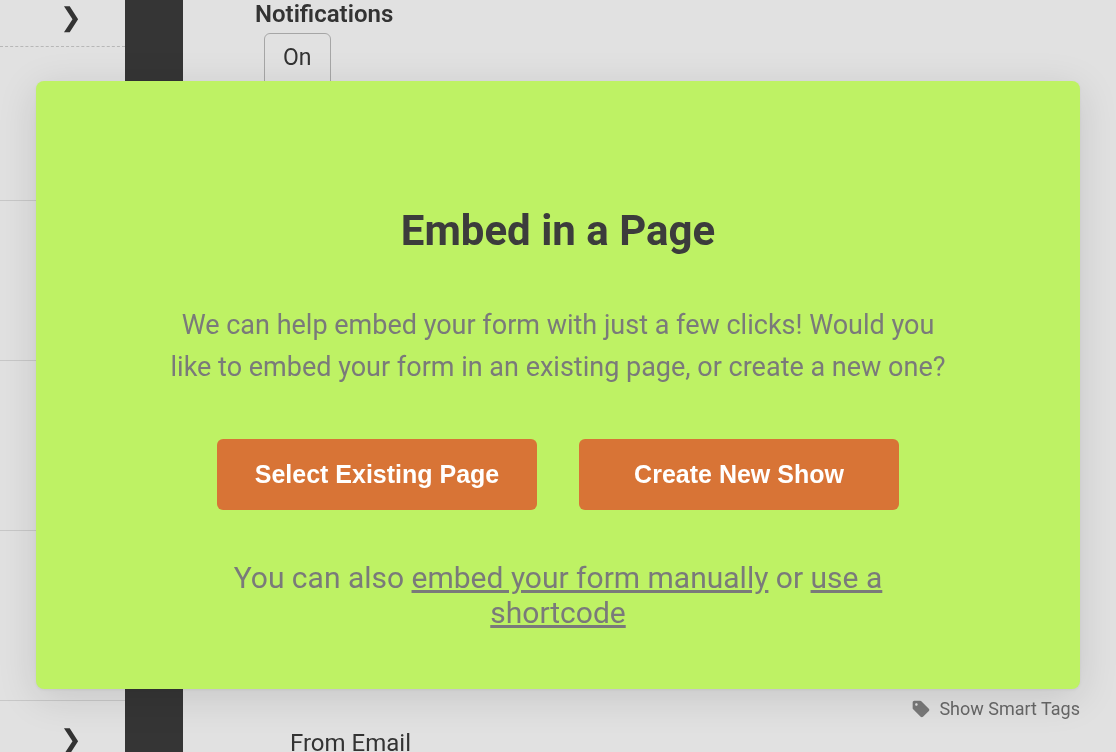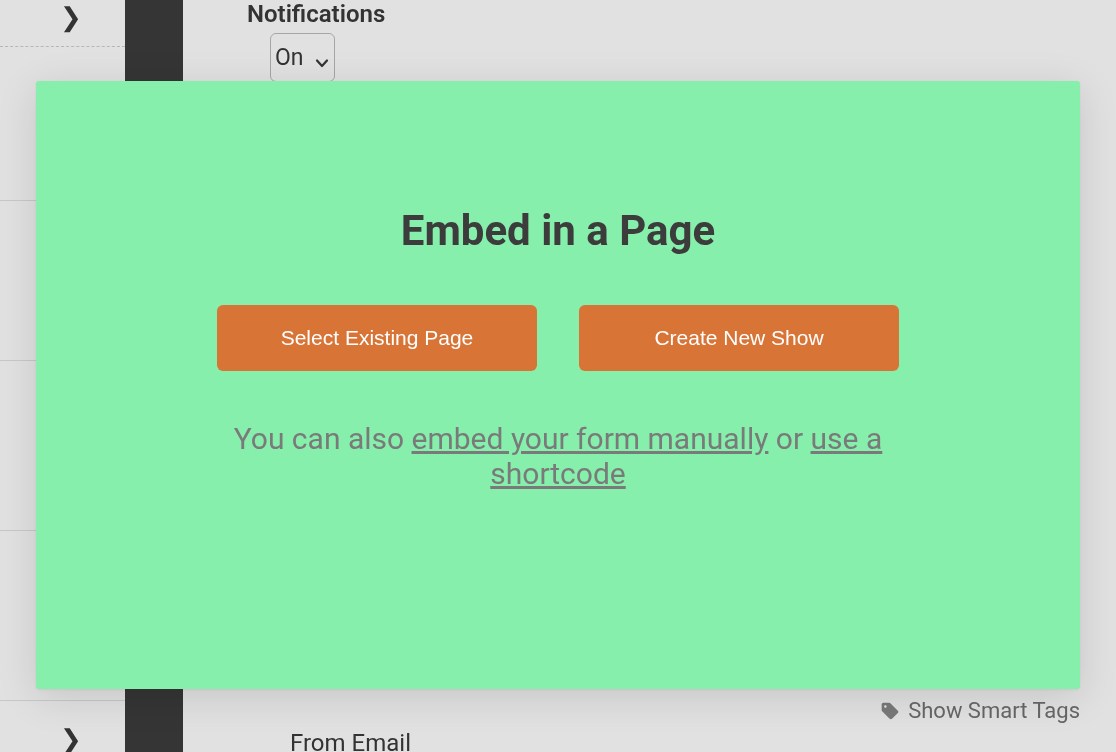--- a/index.html
+++ b/index.html
@@ -64,38 +64,39 @@
       position: absolute;
       left: 0;
       right: 991px;
       top: 46px;
       border-top: 1px dashed #cfcfcf;
     }
 
     .notif-label {
       position: absolute;
       top: 0px;
-      left: 247px;
+      left: 255px;
       font-size: 24px;
       font-weight: 600;
       color: #3a3a3a;
     }
     .notif-dropdown {
       position: absolute;
-      left: 270px;
+      left: 264px;
       top: 33px;
       border: 1px solid #bdbdbd;
       border-radius: 6px;
-      padding: 10px 4px;
+      padding: 10px 18px;
       display: inline-flex;
       align-items: center;
       gap: 10px;
       font-size: 23px;
       color: #3a3a3a;
       background: #fff;
+      flex-direction: column;
     }
 
     .section-sep {
       position: absolute;
       left: 255px;
       right: 36px;
       top: 681px;
       border-top: 1px solid #e2e2e2;
     }
 
@@ -103,21 +104,21 @@
       position: absolute;
       left: 290px;
       top: 729px;
       font-size: 24px;
       color: #3a3a3a;
     }
     .smart-tags {
       position: absolute;
       right: 36px;
       top: 698px;
-      font-size: 22px;
+      font-size: 18px;
       color: #757575;
       display: inline-flex;
       align-items: center;
       gap: 8px;
     }
     .tag-icon {
       width: 20px; height: 20px;
       display: inline-block;
     }
 
@@ -129,22 +130,22 @@
       border-top: 1px solid #e2e2e2;
     }
 
     
     .modal {
       position: absolute;
       left: 36px;
       right: 36px;
       top: 81px;
       bottom: 63px;
-      background: #86efac;
-      border-radius: 3px;
+      background: #bef264;
+      border-radius: 8px;
       box-shadow: 0 8px 40px rgba(0,0,0,0.12), 0 1px 3px rgba(0,0,0,0.05);
       display: flex;
       flex-direction: column;
       align-items: center;
       padding: 125px 130px 40px;
       text-align: center;
     }
     .modal-title {
       font-size: 42px;
       font-weight: 700;
@@ -161,22 +162,22 @@
     .modal-buttons {
       display: flex;
       gap: 42px;
       margin-bottom: 50px;
     }
     .btn {
       background: #d87436;
       color: #ffffff;
       border: none;
       border-radius: 6px;
-      font-size: 21px;
-      font-weight: 400;
+      font-size: 25px;
+      font-weight: 700;
       padding: 21px 22px;
       cursor: pointer;
       min-width: 320px;
     }
     .modal-footer {
       font-size: 30px;
       color: #7a7a7a;
     }
     .modal-footer .link {
       color: #7a7a7a;
@@ -226,20 +227,21 @@
           <path d="M21.41 11.58l-9-9C12.05 2.22 11.55 2 11 2H4c-1.1 0-2 .9-2 2v7c0 .55.22 1.05.59 1.42l9 9c.78.78 2.05.78 2.83 0l7-7c.78-.79.78-2.05-.01-2.84zM6.5 8C5.67 8 5 7.33 5 6.5S5.67 5 6.5 5 8 5.67 8 6.5 7.33 8 6.5 8z"></path>
         </svg>
     </span>
     <span>Show Smart Tags</span>
   </div>
 </div>
 <div class="bg-overlay"></div>
 
 <div class="modal">
   <h1 class="modal-title">Embed in a Page</h1>
+  <p class="modal-body">We can help embed your form with just a few clicks! Would you like to embed your form in an existing page, or create a new one?</p>
   <div class="modal-buttons">
     <button class="btn">Select Existing Page</button>
     <button class="btn">Create New Show</button>
   </div>
   <div class="modal-footer">
     <span>You can also </span><span class="link">embed your form manually</span><span> or </span><span class="link">use a shortcode</span>
   </div>
 </div>
 
 </body></html>

